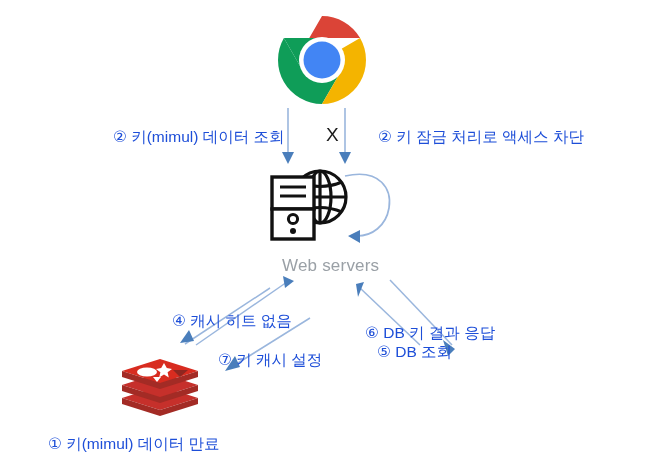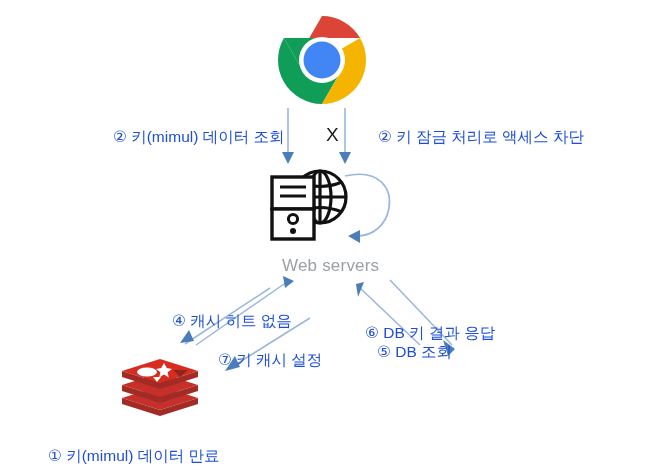--- a/index.html
+++ b/index.html
@@ -167,15 +167,15 @@
 
 
   <div class="label" style="left:172px; top:311px;">④ 캐시 히트 없음</div>
 
   <div class="label" style="left:218px; top:350px;">⑦ 키 캐시 설정</div>
 
   <div class="label" style="left:377px; top:295px;margin-top:47px;">⑤ DB 조회</div>
 
   <div class="label" style="left:365px; top:323px;">⑥ DB 키 결과 응답</div>
 
-  <div class="label" style="left:48px; top:434px;margin-top:12px;">① 키(mimul) 데이터 만료</div>
+  <div class="label" style="left:48px; top:434px;">① 키(mimul) 데이터 만료</div>
 
 </div>
 
 </body></html>

